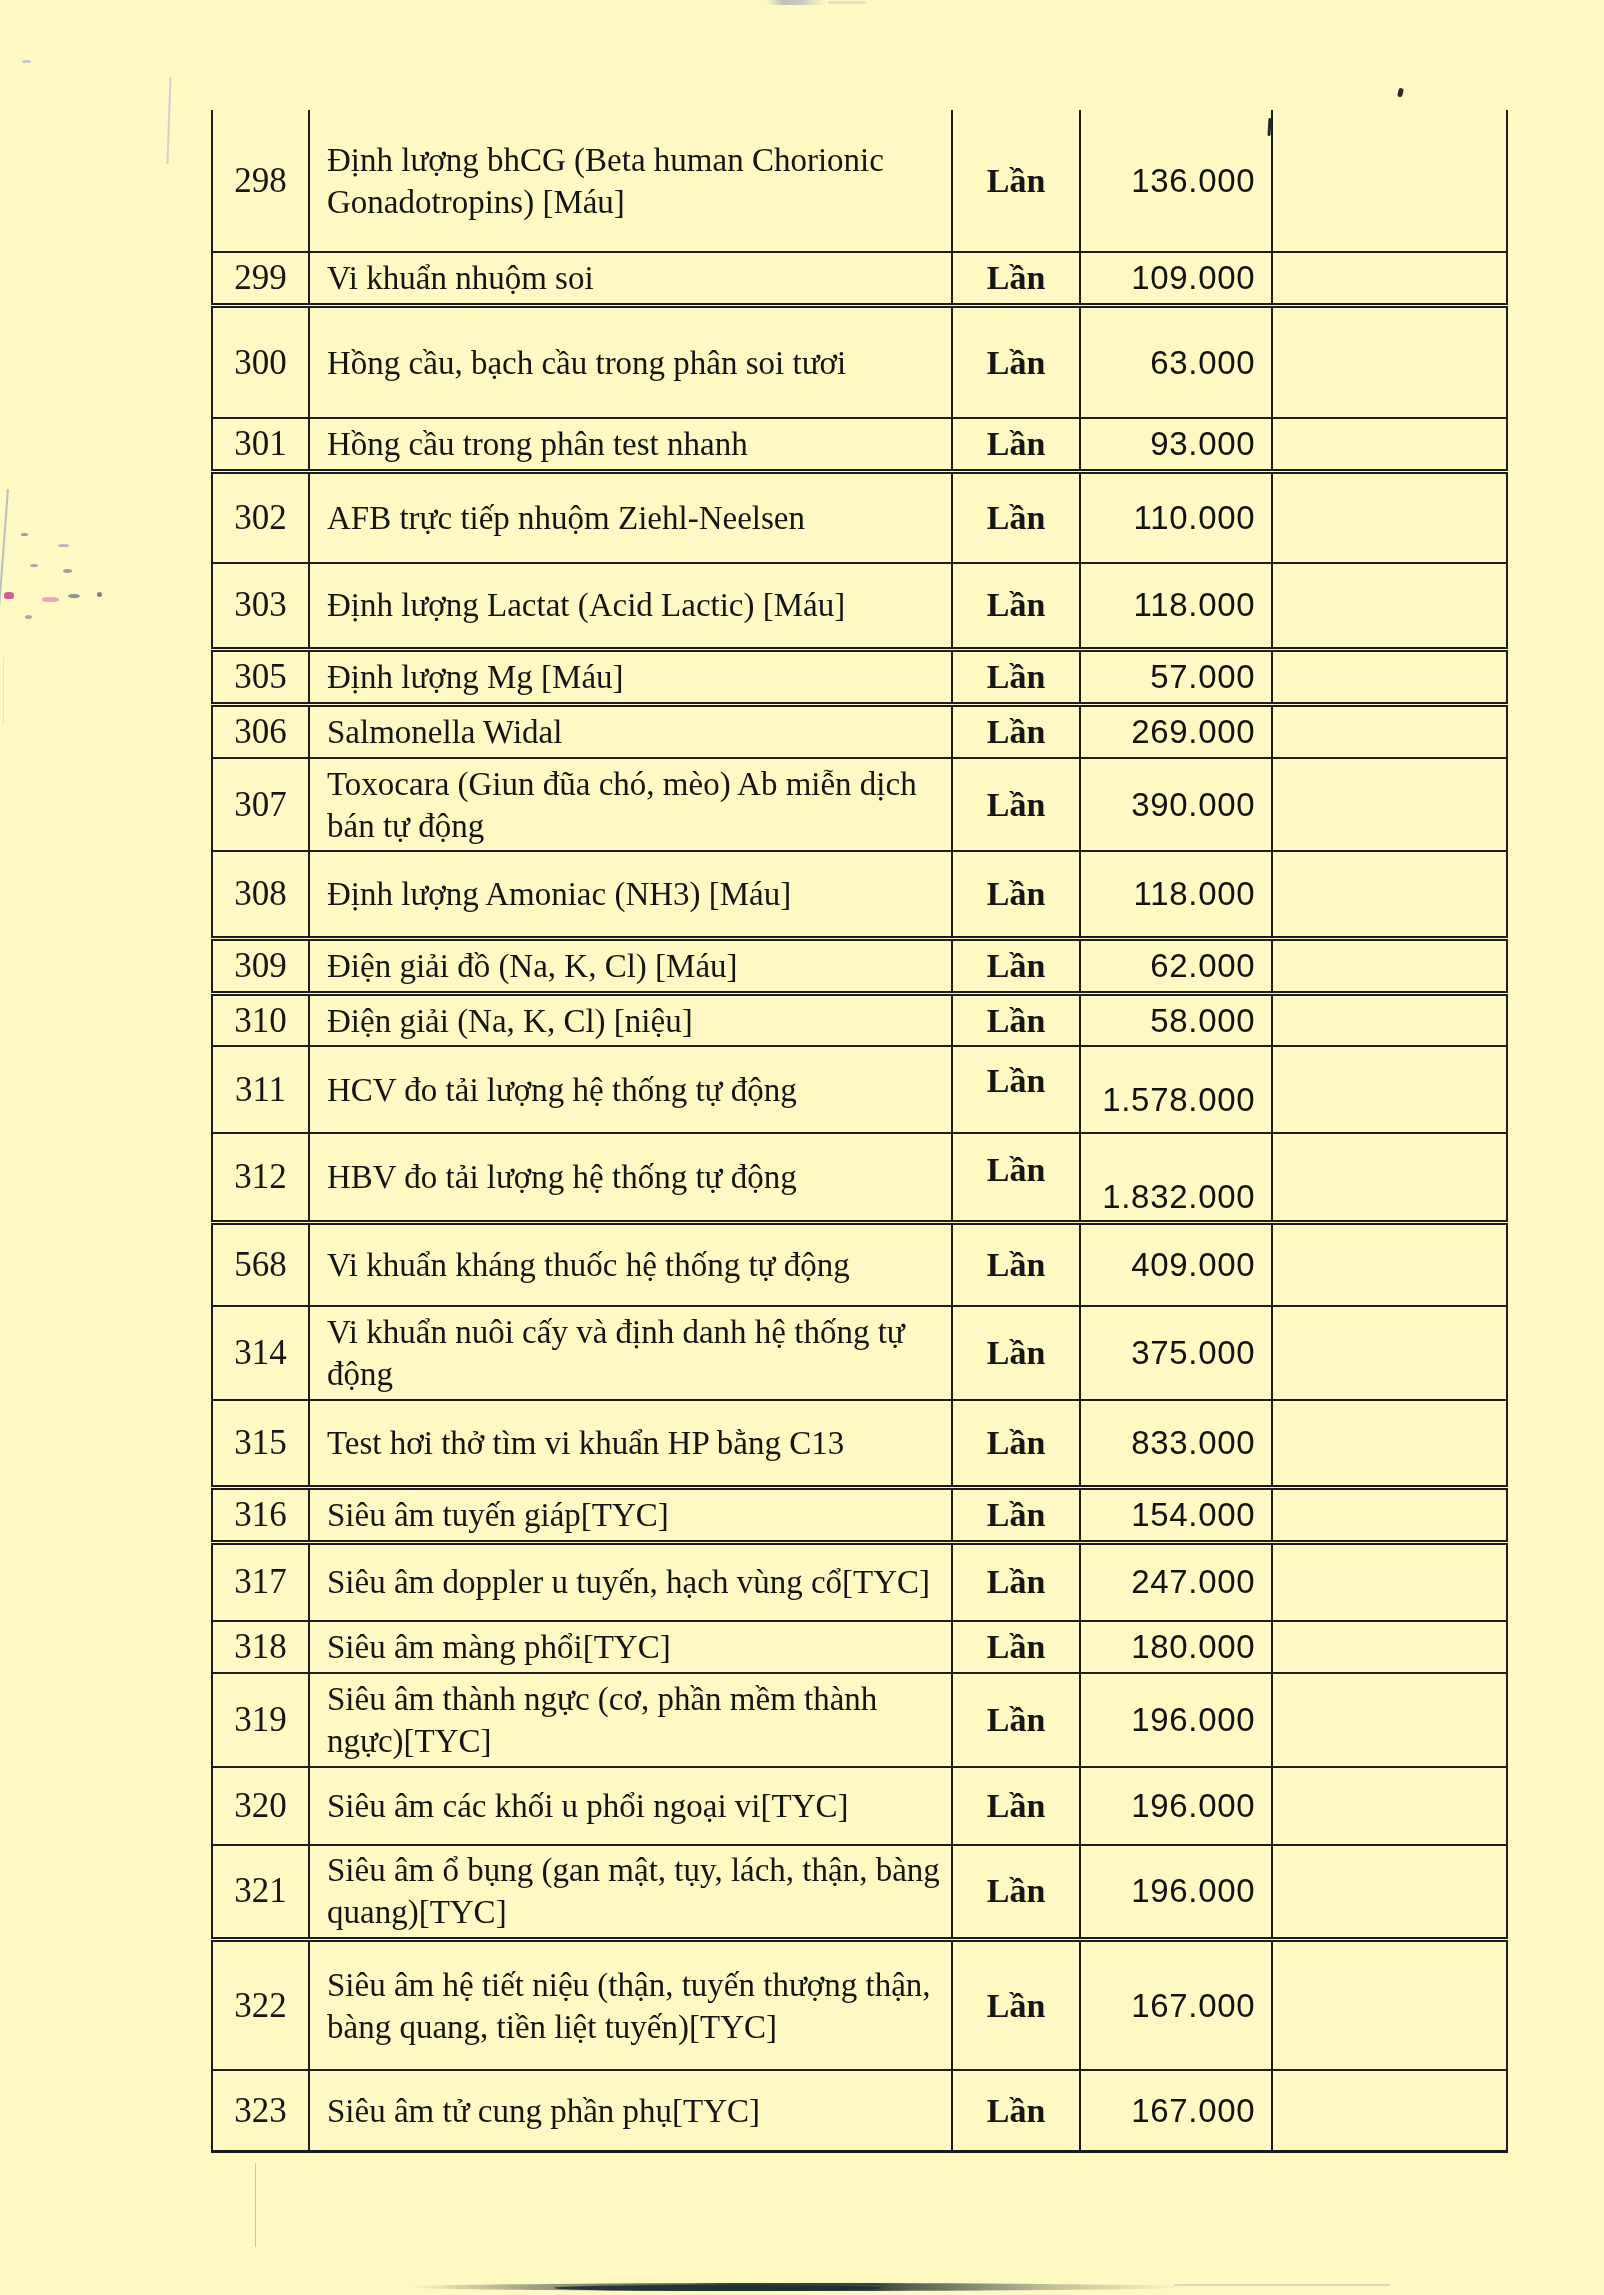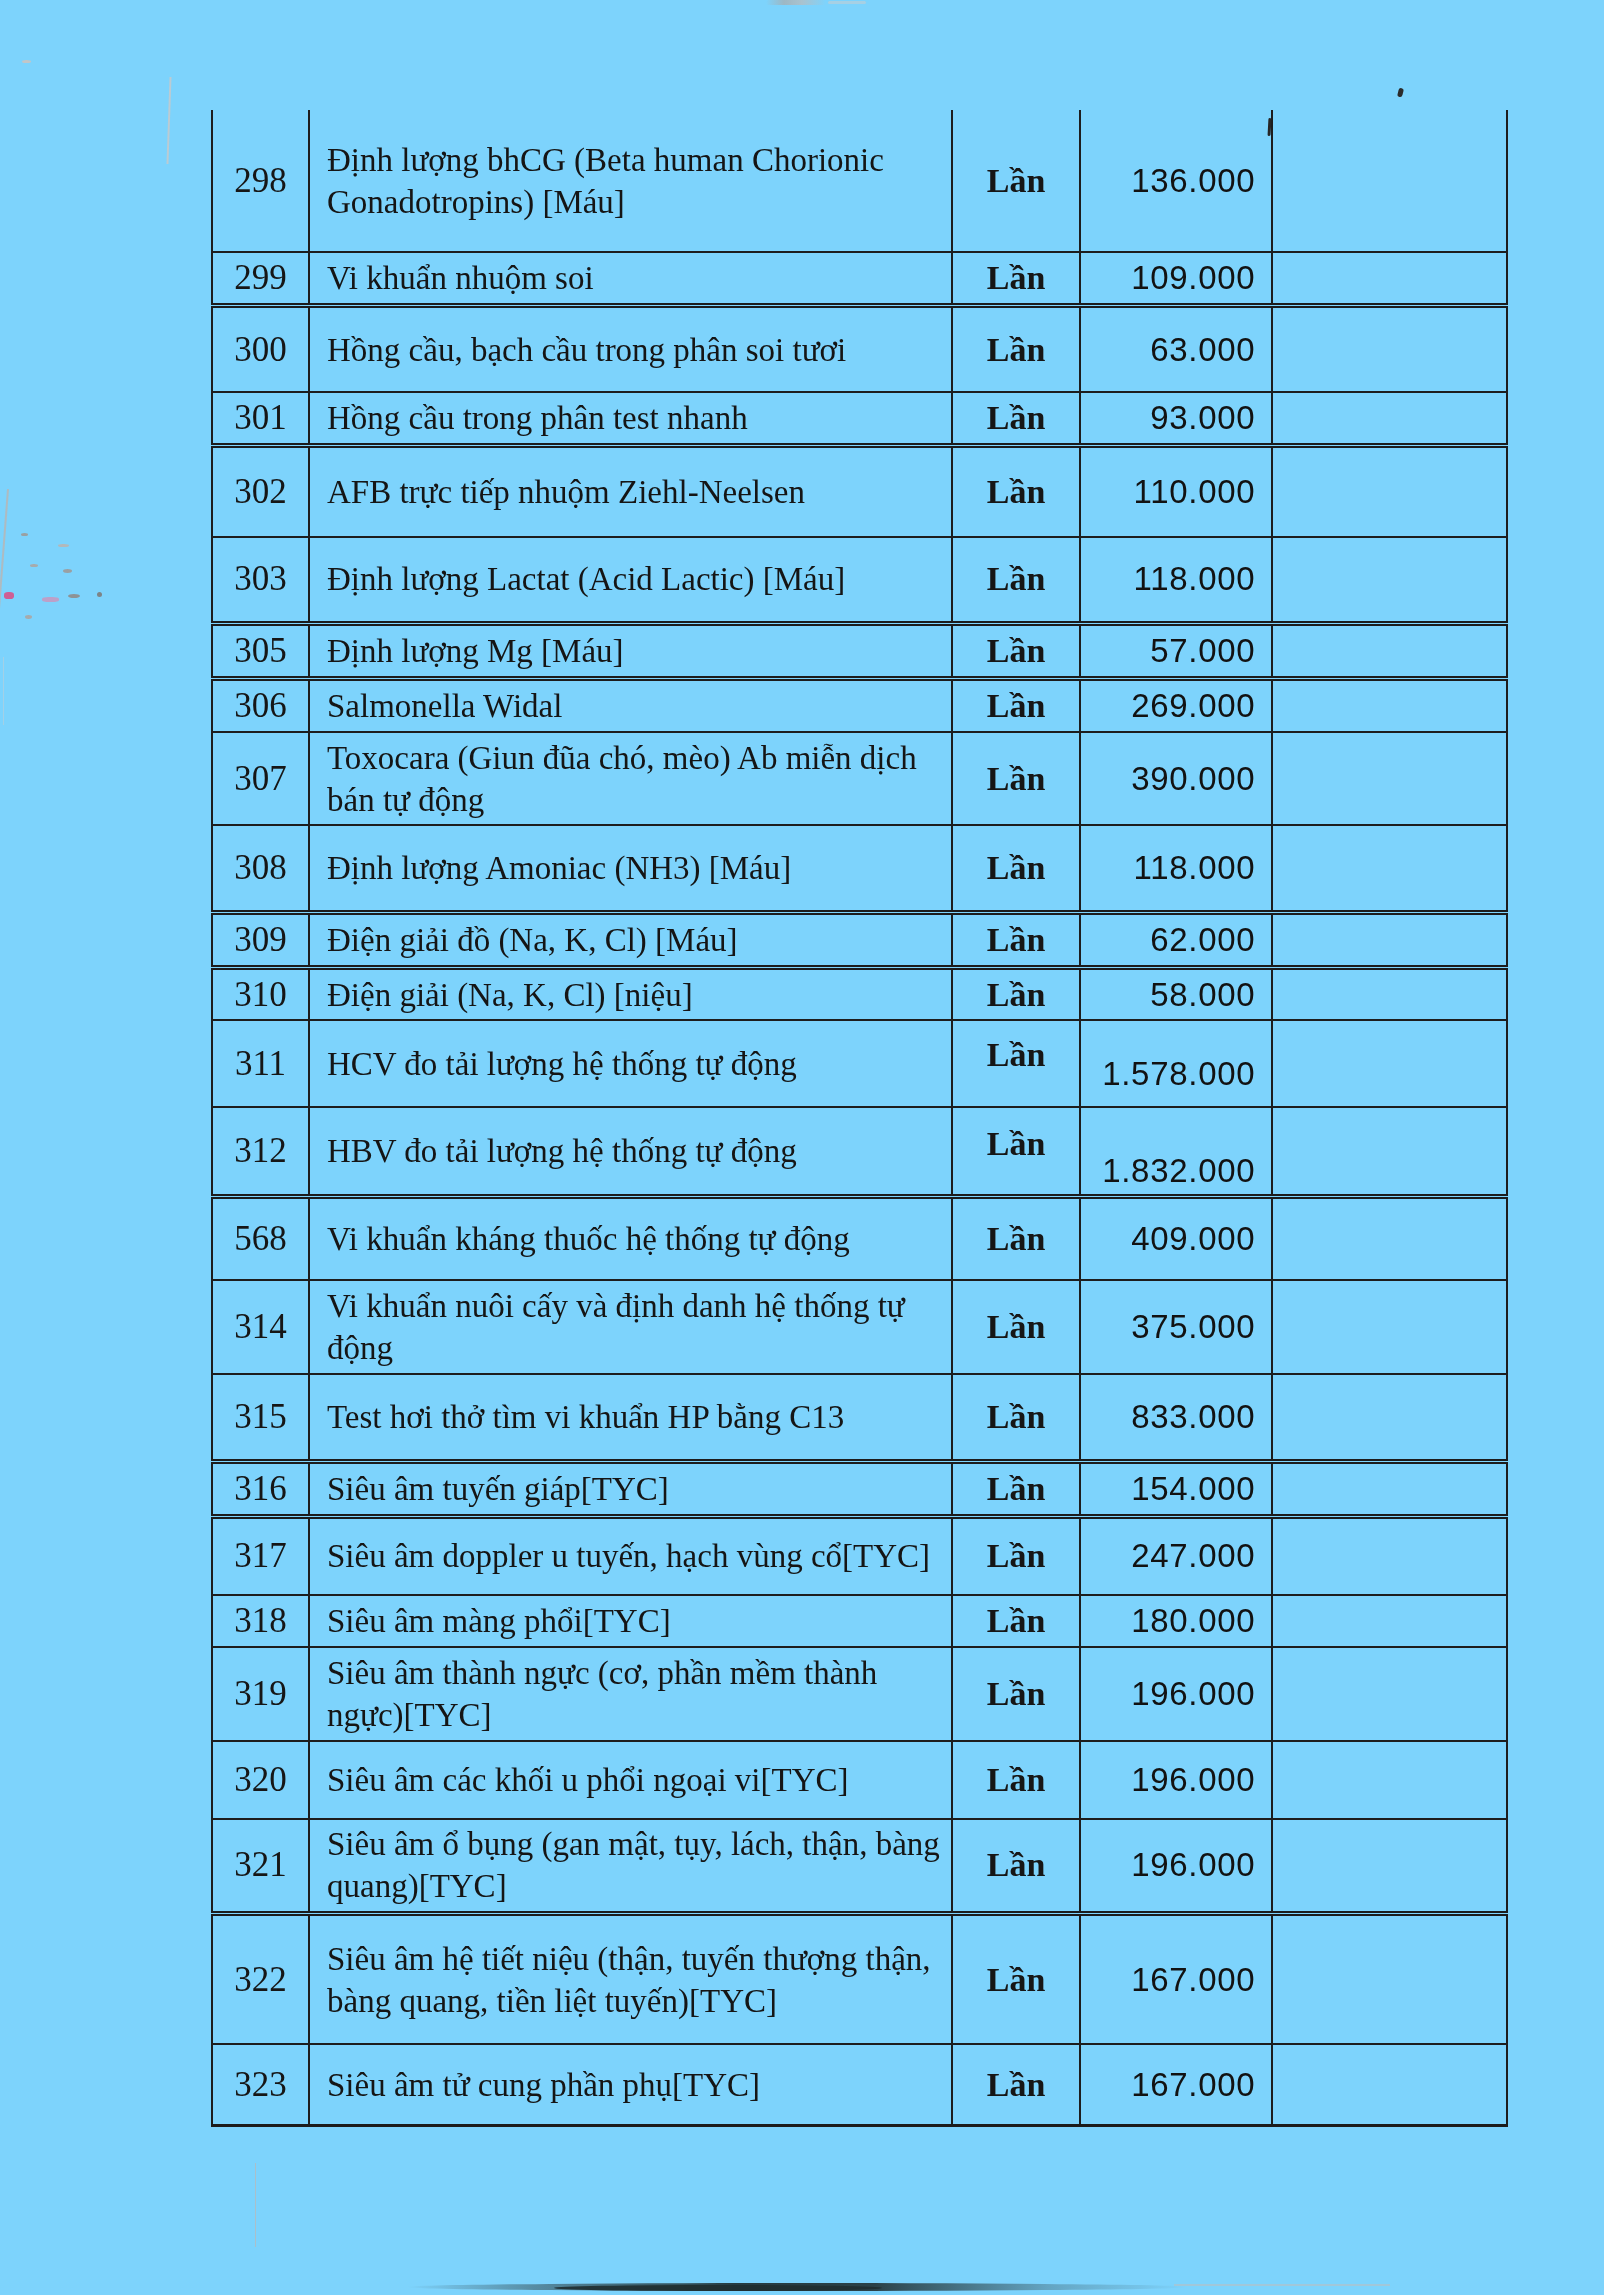--- a/index.html
+++ b/index.html
@@ -1,16 +1,16 @@
 <!DOCTYPE html>
 <html style="font-size:10.5px"><head>
 <meta charset="utf-8">
 <style>
   html,body{margin:0;padding:0;background:#e8e8e8;}
-  .page{position:relative;width:1604px;height:2295px;background:#7dd3fc;overflow:hidden;
+  .page{position:relative;width:1604px;height:2295px;background:#fef9c3;overflow:hidden;
         font-family:"Liberation Serif","DejaVu Serif",serif;color:#1a1a1a;}
   table.price{position:absolute;left:211px;top:110px;width:1294px;
         border-collapse:collapse;table-layout:fixed;}
   table.price td{border:2px solid #1d1d1d;overflow:hidden;}
   table.price tr:first-child td{border-top:none;}
   table.price tr:last-child td{border-bottom:3.9px solid #1b1b1b;margin-left:48px;}
   table.price tr.d td{border-top:5.9px double #1c1c1c;}
   td.c-no{text-align:center;vertical-align:middle;font-size:35px;color:#161616;}
   td.c-name{vertical-align:middle;font-size:33px;line-height:42px;
         padding:3.9px 7.9px 3.9px 17px;color:#151515;}
@@ -72,21 +72,21 @@
           <td class="c-price">136.000</td>
           <td class="c-blank"></td>
         </tr>
       <tr style="height:43px">
           <td class="c-no">299</td>
           <td class="c-name">Vi khuẩn nhuộm soi</td>
           <td class="c-unit">Lần</td>
           <td class="c-price">109.000</td>
           <td class="c-blank"></td>
         </tr>
-      <tr class="d" style="height:87px">
+      <tr class="d" style="height:113px">
           <td class="c-no">300</td>
           <td class="c-name">Hồng cầu, bạch cầu trong phân soi tươi</td>
           <td class="c-unit">Lần</td>
           <td class="c-price">63.000</td>
           <td class="c-blank"></td>
         </tr>
       <tr style="height:45px">
           <td class="c-no">301</td>
           <td class="c-name">Hồng cầu trong phân test nhanh</td>
           <td class="c-unit">Lần</td>

